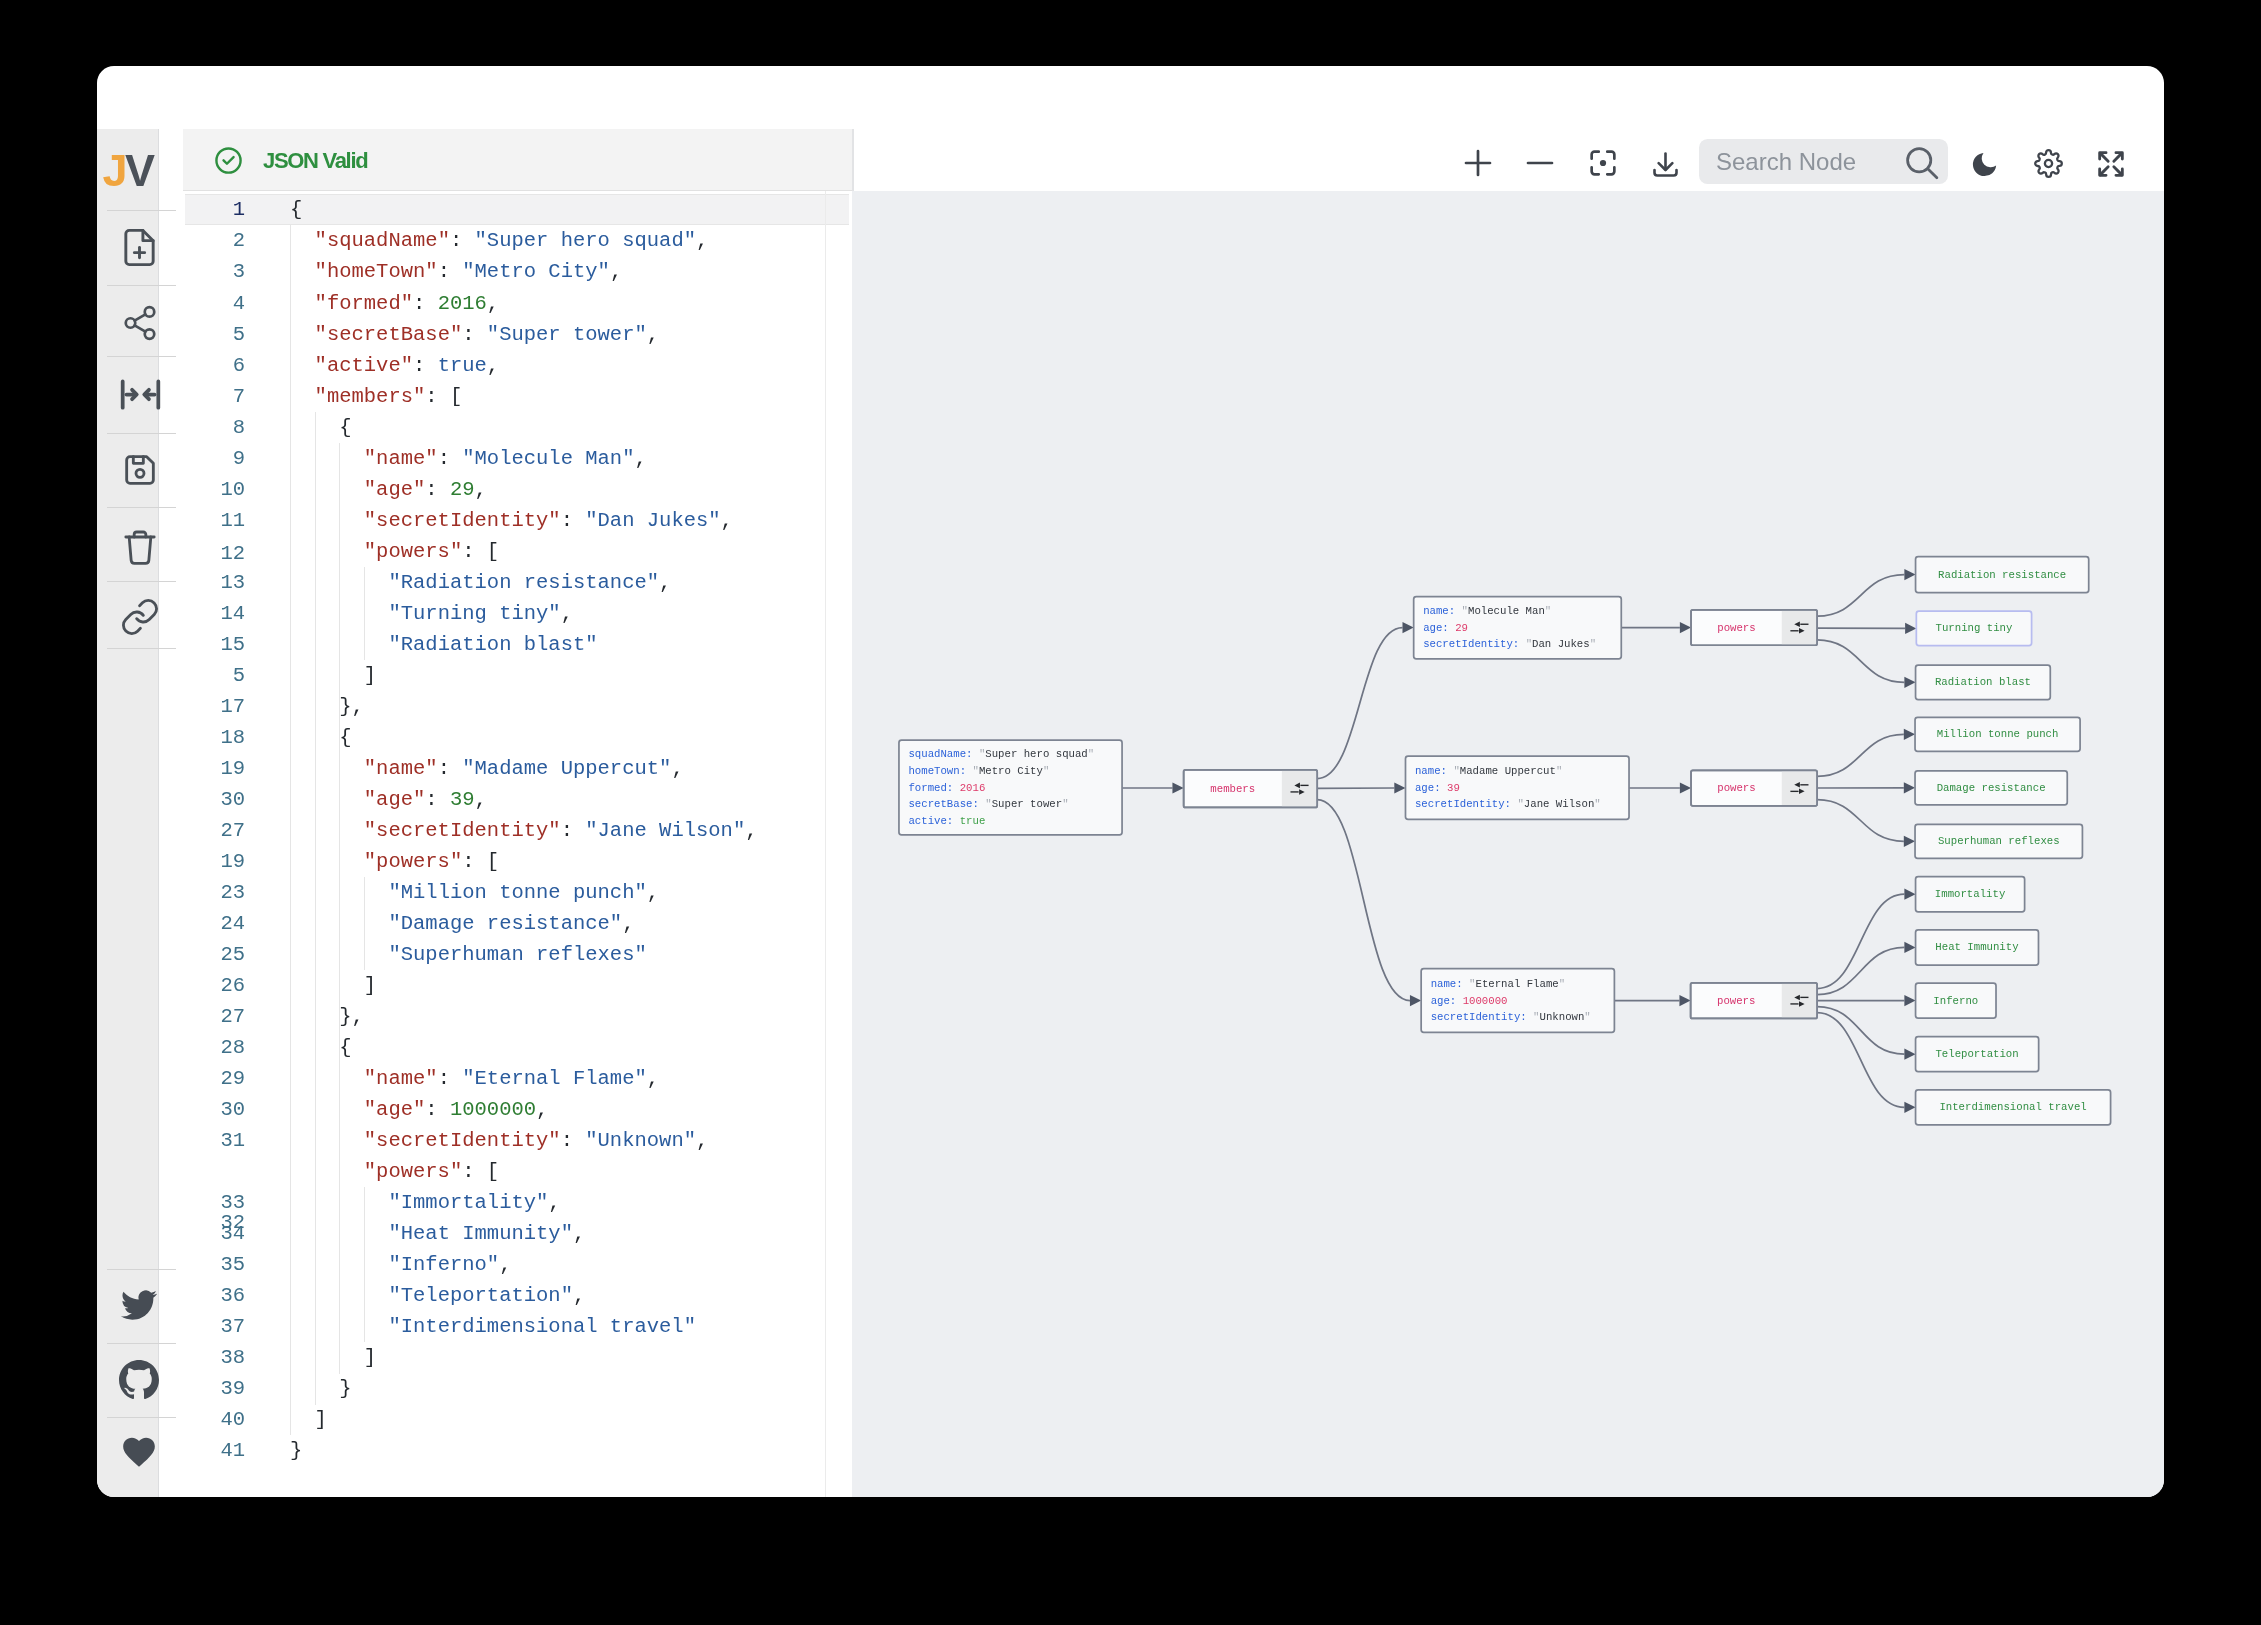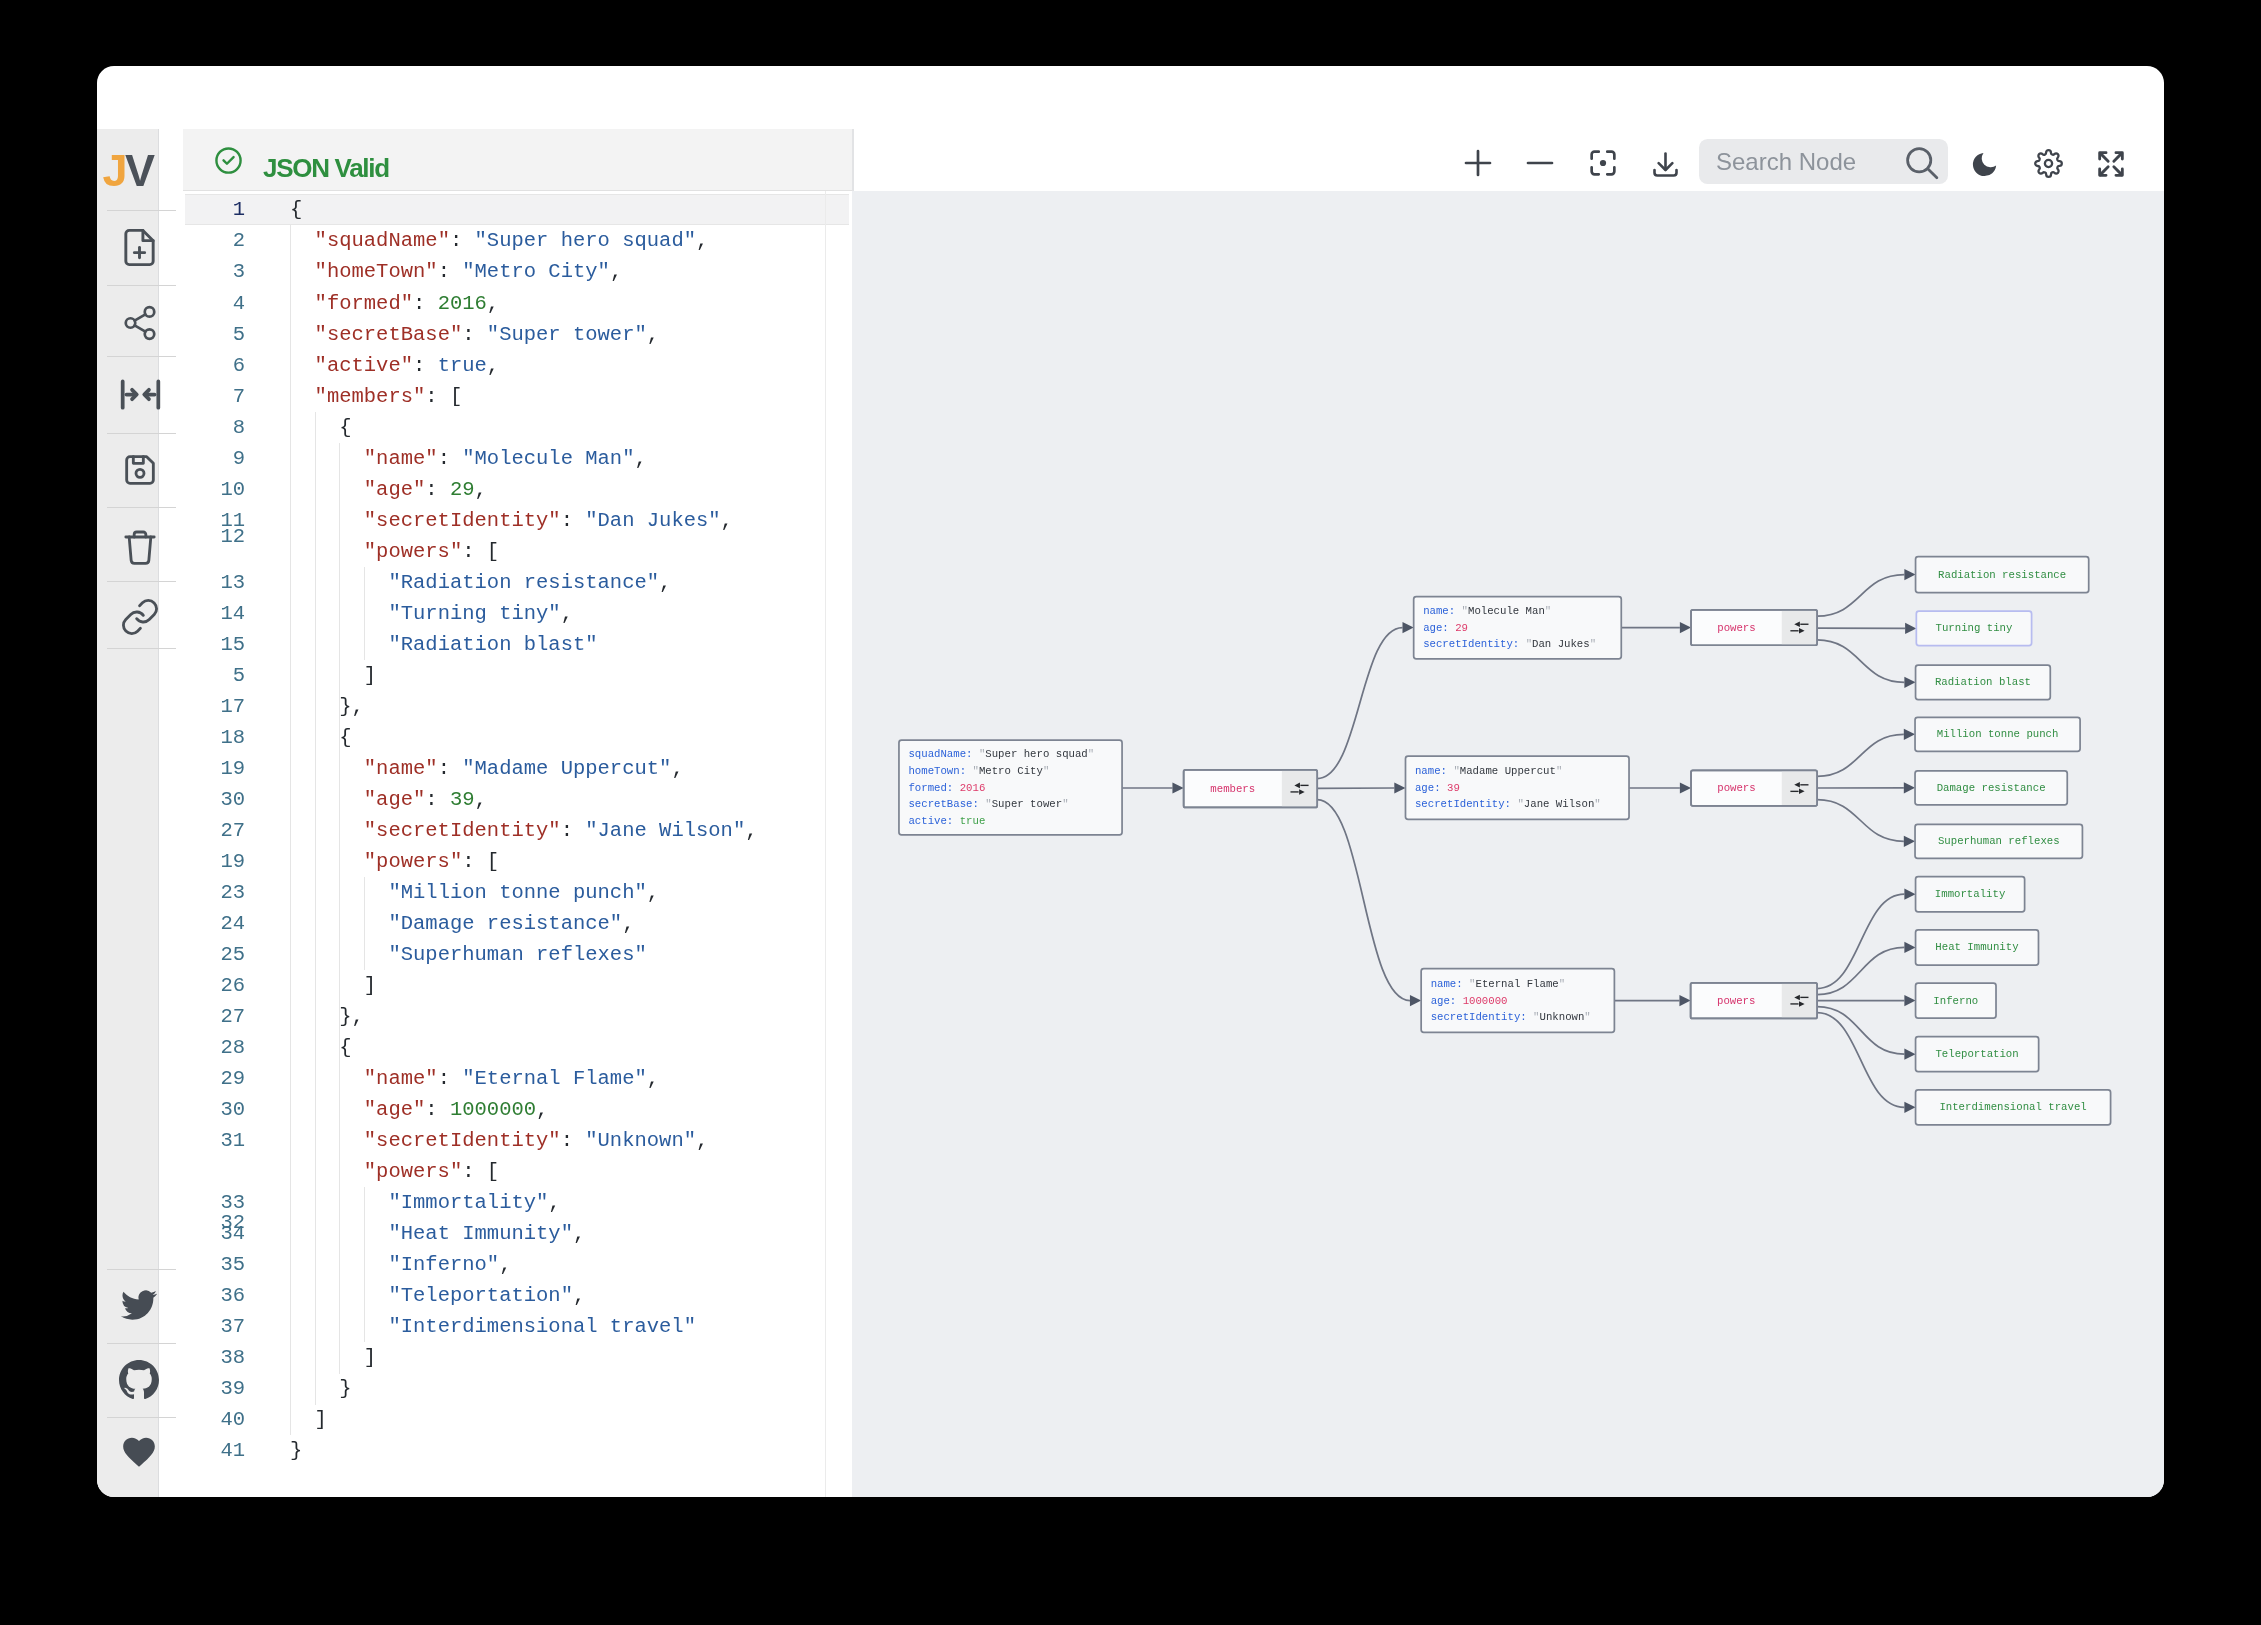--- a/index.html
+++ b/index.html
@@ -10,22 +10,22 @@
 .tl { position:absolute; top:21.5px; width:19px; height:19px; border-radius:50%; }
 .ttext { position:absolute; left:0; top:0; width:100%; height:63px; line-height:63px;
          text-align:center; color:#fdfdfd; font-size:22.4px; font-weight:600; letter-spacing:-0.9px; }
 #side { position:absolute; left:0; top:63px; width:62px; height:1368px;
         background:#ececec; border-right:1.7px solid #dcdddf; }
 .jv { position:absolute; left:0; top:16.4px; width:100%; text-align:center;
       font-size:45px; font-weight:700; letter-spacing:-2.6px; font-family:"Liberation Sans", sans-serif; }
 .jv .j { color:#f0a53f; } .jv .v { color:#4b5159; }
 #ehdr { position:absolute; left:86px; top:63px; width:669px; height:62px;
         background:#f3f3f3; border-bottom:1.7px solid #e1e1e1; }
-.vtext { position:absolute; left:80px; top:8px; height:62px; line-height:62px;
-         color:#2e8f3f; font-size:26px; font-weight:700; letter-spacing:-1.3px; }
+.vtext { position:absolute; left:80px; top:1px; height:62px; line-height:62px;
+         color:#2e8f3f; font-size:22px; font-weight:700; letter-spacing:-1.3px; }
 #editor { position:absolute; left:86px; top:125px; width:669px; height:1306px;
           background:#fff; font-family:"Liberation Mono", monospace; font-size:20.5px; }
 #gtool { position:absolute; left:755px; top:63px; width:1312px; height:62px; background:#fff; }
 #canvas { position:absolute; left:755px; top:125px; width:1312px; height:1306px;
           background:#edeff2; }
 #vdiv { position:absolute; left:755px; top:63px; width:1.7px; height:1368px; background:#e2e3e5; }
 .gut { position:absolute; left:0; width:62px; height:31px; line-height:31px;
        text-align:right; font-family:"Liberation Mono", monospace; }
 .ln { color:#3f7089; font-size:20.5px; }
 .ln1 { color:#1d2e63; font-size:20.5px; }
@@ -131,21 +131,21 @@
 <div class="gut ln" style="top:190px">7</div>
 <div class="cl" style="top:190px"><span class="tp">  </span><span class="tk">"members"</span><span class="tp">: [</span></div>
 <div class="gut ln" style="top:221px">8</div>
 <div class="cl" style="top:221px"><span class="tp">    {</span></div>
 <div class="gut ln" style="top:252px">9</div>
 <div class="cl" style="top:252px"><span class="tp">      </span><span class="tk">"name"</span><span class="tp">: </span><span class="ts">"Molecule Man"</span><span class="tp">,</span></div>
 <div class="gut ln" style="top:283px">10</div>
 <div class="cl" style="top:283px"><span class="tp">      </span><span class="tk">"age"</span><span class="tp">: </span><span class="tn">29</span><span class="tp">,</span></div>
 <div class="gut ln" style="top:314px">11</div>
 <div class="cl" style="top:314px"><span class="tp">      </span><span class="tk">"secretIdentity"</span><span class="tp">: </span><span class="ts">"Dan Jukes"</span><span class="tp">,</span></div>
-<div class="gut ln" style="top:330px">12</div>
+<div class="gut ln" style="top:347px">12</div>
 <div class="cl" style="top:345px"><span class="tp">      </span><span class="tk">"powers"</span><span class="tp">: [</span></div>
 <div class="gut ln" style="top:376px">13</div>
 <div class="cl" style="top:376px"><span class="tp">        </span><span class="ts">"Radiation resistance"</span><span class="tp">,</span></div>
 <div class="gut ln" style="top:407px">14</div>
 <div class="cl" style="top:407px"><span class="tp">        </span><span class="ts">"Turning tiny"</span><span class="tp">,</span></div>
 <div class="gut ln" style="top:438px">15</div>
 <div class="cl" style="top:438px"><span class="tp">        </span><span class="ts">"Radiation blast"</span></div>
 <div class="gut ln" style="top:469px">5</div>
 <div class="cl" style="top:469px"><span class="tp">      ]</span></div>
 <div class="gut ln" style="top:500px">17</div>

